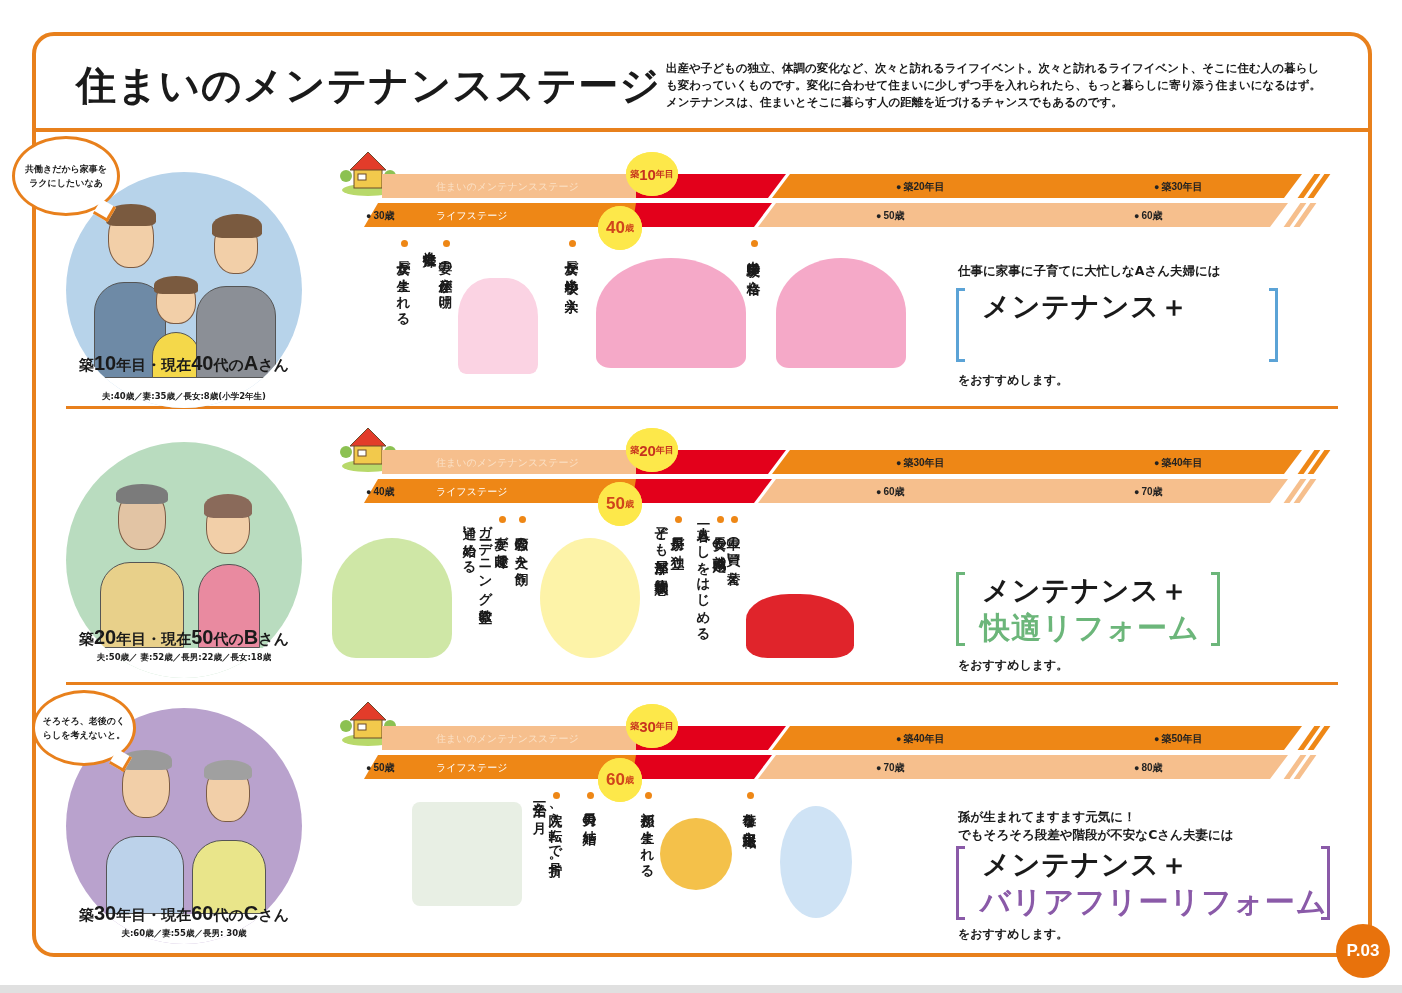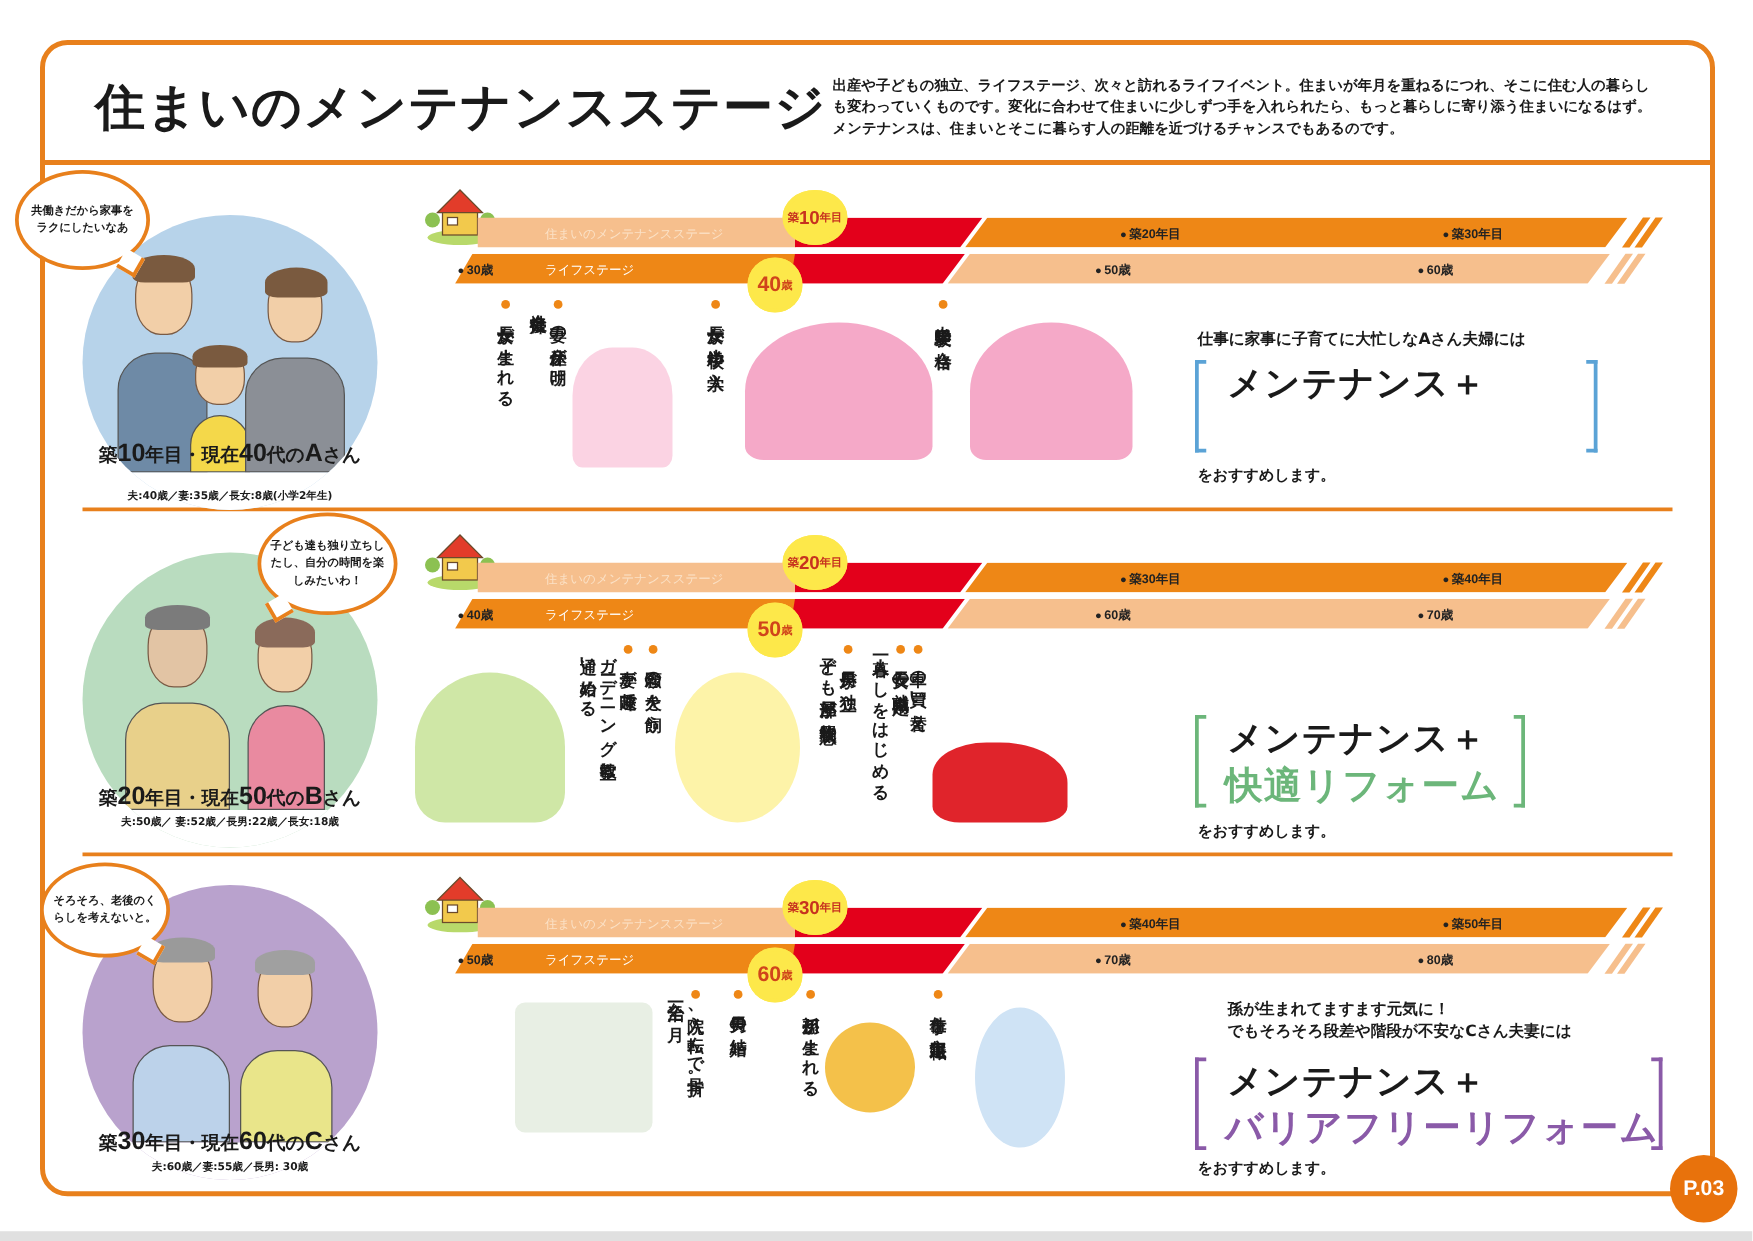--- a/index.html
+++ b/index.html
@@ -91,21 +91,21 @@
 </style>
 </head>
 <body>
 
 <div class="frame"></div>
 <div class="hdr-line"></div>
 <div class="sep" style="top:406px"></div>
 <div class="sep" style="top:682px"></div>
 
 <h1 class="title">住まいのメンテナンスステージ</h1>
-<p class="intro">出産や子どもの独立、ライフステージ、次々と訪れるライフイベント。住まいが年月を重ねるにつれ、そこに住む人の暮らしも変わっていくものです。変化に合わせて住まいに少しずつ手を入れられたら、もっと暮らしに寄り添う住まいになるはず。メンテナンスは、住まいとそこに暮らす人の距離を近づけるチャンスでもあるのです。</p>
+<p class="intro">出産や子どもの独立、体調の変化など、次々と訪れるライフイベント。次々と訪れるライフイベント、そこに住む人の暮らしも変わっていくものです。変化に合わせて住まいに少しずつ手を入れられたら、もっと暮らしに寄り添う住まいになるはず。メンテナンスは、住まいとそこに暮らす人の距離を近づけるチャンスでもあるのです。</p>
 
 <div class="section" style="top:130px">
   <div class="bubble tail-right" style="left:12px;top:6px;">
     <span>共働きだから家事をラクにしたいなあ</span>
   </div>
   <div class="portrait" style="top:42px;background:#b7d3ea;">
     <div class="person" style="left:28px;width:72px;height:170px;">
       <div class="body" style="left:0;bottom:0;width:72px;height:96px;background:#6e8aa6;"></div>
       <div class="head" style="left:14px;top:0;width:46px;height:60px;"></div>
       <div class="hair" style="left:12px;top:-4px;width:50px;height:22px;background:#7a5a3f;"></div>
@@ -176,23 +176,20 @@
   <div class="rec-lead" style="top: 132px; white-space: pre;">仕事に家事に子育てに大忙しなAさん夫婦には</div>
   <div class="rec-box" style="top:158px;width:322px">
     <div class="br l" style="border-color:#5ba3d6"></div>
     <div class="br r" style="border-color:#5ba3d6"></div>
     <div class="rec-main">メンテナンス＋</div>
   </div>
   <div class="rec-tail" style="top:242px">をおすすめします。</div>
 </div>
 
 <div class="section" style="top:408px">
-  <div class="bubble tail-left" style="left:206px;top:2px;width:112px;height:82px;">
-    <span>子ども達も独り立ちしたし、自分の時間を楽しみたいわ！</span>
-  </div>
   <div class="portrait" style="top:34px;background:#b9dcbf;">
     <div class="person" style="left:34px;width:84px;height:160px;">
       <div class="body" style="left:0;bottom:0;width:84px;height:86px;background:#e8d08a;"></div>
       <div class="head" style="left:18px;top:0;width:48px;height:62px;background:#e2c4a4;"></div>
       <div class="hair" style="left:16px;top:-4px;width:52px;height:20px;background:#7b7b7b;"></div>
     </div>
     <div class="person" style="left:132px;width:62px;height:150px;">
       <div class="body" style="left:0;bottom:0;width:62px;height:84px;background:#e98aa0;"></div>
       <div class="head" style="left:8px;top:0;width:44px;height:56px;"></div>
       <div class="hair" style="left:6px;top:-4px;width:48px;height:24px;background:#8a6a5a;"></div>
@@ -324,21 +321,21 @@
 
   <div class="event" style="left: 524px; top: 108px; width: 40px; white-space: pre;">入院、転んで骨折。
 全治一ヶ月</div>
   <div class="event" style="left: 582px; top: 108px; white-space: pre;">長男の結婚</div>
   <div class="event" style="left: 640px; top: 108px; white-space: pre;">初孫が生まれる</div>
   <div class="event" style="left: 742px; top: 108px; white-space: pre;">仕事を定年退職</div>
   <div class="illus" style="left:412px;top:118px;width:110px;height:104px;background:#e8efe4;border-radius:8px;"></div>
   <div class="illus" style="left:660px;top:134px;width:72px;height:72px;background:#f4c14a;"></div>
   <div class="illus" style="left:780px;top:122px;width:72px;height:112px;background:#cfe3f5;"></div>
 
-  <div class="rec-lead" style="top: 114px; white-space: pre; margin-left: 24px;">孫が生まれてますます元気に！
+  <div class="rec-lead" style="top: 124px; white-space: pre;">孫が生まれてますます元気に！
 でもそろそろ段差や階段が不安なCさん夫妻には</div>
   <div class="rec-box" style="top:162px;width:374px">
     <div class="br l" style="border-color:#8a5aa8"></div>
     <div class="br r" style="border-color:#8a5aa8"></div>
     <div class="rec-main">メンテナンス＋</div>
     <div class="rec-sub" style="color:#8a5aa8">バリアフリーリフォーム</div>
   </div>
   <div class="rec-tail" style="top:242px">をおすすめします。</div>
 </div>
 

